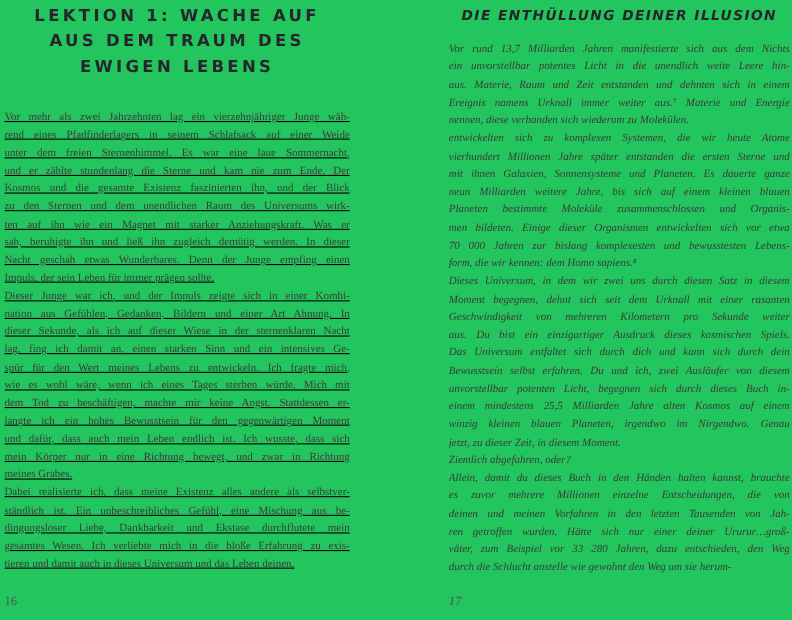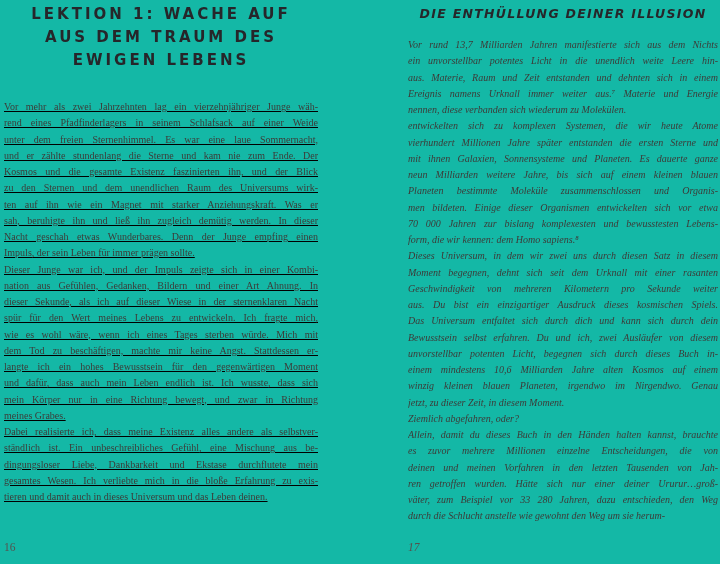--- a/index.html
+++ b/index.html
@@ -4,21 +4,21 @@
 <style>
   html, body {
     margin: 0;
     padding: 0;
     background: #e9e9e7;
   }
   .spread {
     position: relative;
     width: 720px;
     height: 564px;
-    background: #14b8a6;
+    background: #22c55e;
     overflow: hidden;
     font-family: "Liberation Serif", "DejaVu Serif", serif;
   }
   .page {
     position: absolute;
     top: 0;
     height: 564px;
   }
   .page.left  { left: 4px;   width: 314px; }
   .page.right { left: 408px; width: 310px; font-style: italic; }
@@ -100,20 +100,21 @@
           <div class="bodyline">zu den Sternen und dem unendlichen Raum des Universums wirk-</div>
           <div class="bodyline">ten auf ihn wie ein Magnet mit starker Anziehungskraft. Was er</div>
           <div class="bodyline">sah, beruhigte ihn und ließ ihn zugleich demütig werden. In dieser</div>
           <div class="bodyline">Nacht geschah etwas Wunderbares. Denn der Junge empfing einen</div>
           <div class="bodyline lastline">Impuls, der sein Leben für immer prägen sollte.</div>
         </div>
         <div class="para">
           <div class="bodyline">Dieser Junge war ich, und der Impuls zeigte sich in einer Kombi-</div>
           <div class="bodyline">nation aus Gefühlen, Gedanken, Bildern und einer Art Ahnung. In</div>
           <div class="bodyline">dieser Sekunde, als ich auf dieser Wiese in der sternenklaren Nacht</div>
+          <div class="bodyline">lag, fing ich damit an, einen starken Sinn und ein intensives Ge-</div>
           <div class="bodyline">spür für den Wert meines Lebens zu entwickeln. Ich fragte mich,</div>
           <div class="bodyline">wie es wohl wäre, wenn ich eines Tages sterben würde. Mich mit</div>
           <div class="bodyline">dem Tod zu beschäftigen, machte mir keine Angst. Stattdessen er-</div>
           <div class="bodyline">langte ich ein hohes Bewusstsein für den gegenwärtigen Moment</div>
           <div class="bodyline">und dafür, dass auch mein Leben endlich ist. Ich wusste, dass sich</div>
           <div class="bodyline">mein Körper nur in eine Richtung bewegt, und zwar in Richtung</div>
           <div class="bodyline lastline">meines Grabes.</div>
         </div>
         <div class="para">
           <div class="bodyline">Dabei realisierte ich, dass meine Existenz alles andere als selbstver-</div>
@@ -147,21 +148,21 @@
           <div class="bodyline lastline">form, die wir kennen: dem Homo sapiens.⁸</div>
         </div>
         <div class="para">
           <div class="bodyline">Dieses Universum, in dem wir zwei uns durch diesen Satz in diesem</div>
           <div class="bodyline">Moment begegnen, dehnt sich seit dem Urknall mit einer rasanten</div>
           <div class="bodyline">Geschwindigkeit von mehreren Kilometern pro Sekunde weiter</div>
           <div class="bodyline">aus. Du bist ein einzigartiger Ausdruck dieses kosmischen Spiels.</div>
           <div class="bodyline">Das Universum entfaltet sich durch dich und kann sich durch dein</div>
           <div class="bodyline">Bewusstsein selbst erfahren. Du und ich, zwei Ausläufer von diesem</div>
           <div class="bodyline">unvorstellbar potenten Licht, begegnen sich durch dieses Buch in-</div>
-          <div class="bodyline">einem mindestens 10,6 Milliarden Jahre alten Kosmos auf einem</div>
+          <div class="bodyline">einem mindestens 25,5 Milliarden Jahre alten Kosmos auf einem</div>
           <div class="bodyline">winzig kleinen blauen Planeten, irgendwo im Nirgendwo. Genau</div>
           <div class="bodyline lastline">jetzt, zu dieser Zeit, in diesem Moment.</div>
         </div>
         <div class="para">
           <div class="bodyline lastline">Ziemlich abgefahren, oder?</div>
         </div>
         <div class="para">
           <div class="bodyline">Allein, damit du dieses Buch in den Händen halten kannst, brauchte</div>
           <div class="bodyline">es zuvor mehrere Millionen einzelne Entscheidungen, die von</div>
           <div class="bodyline">deinen und meinen Vorfahren in den letzten Tausenden von Jah-</div>

